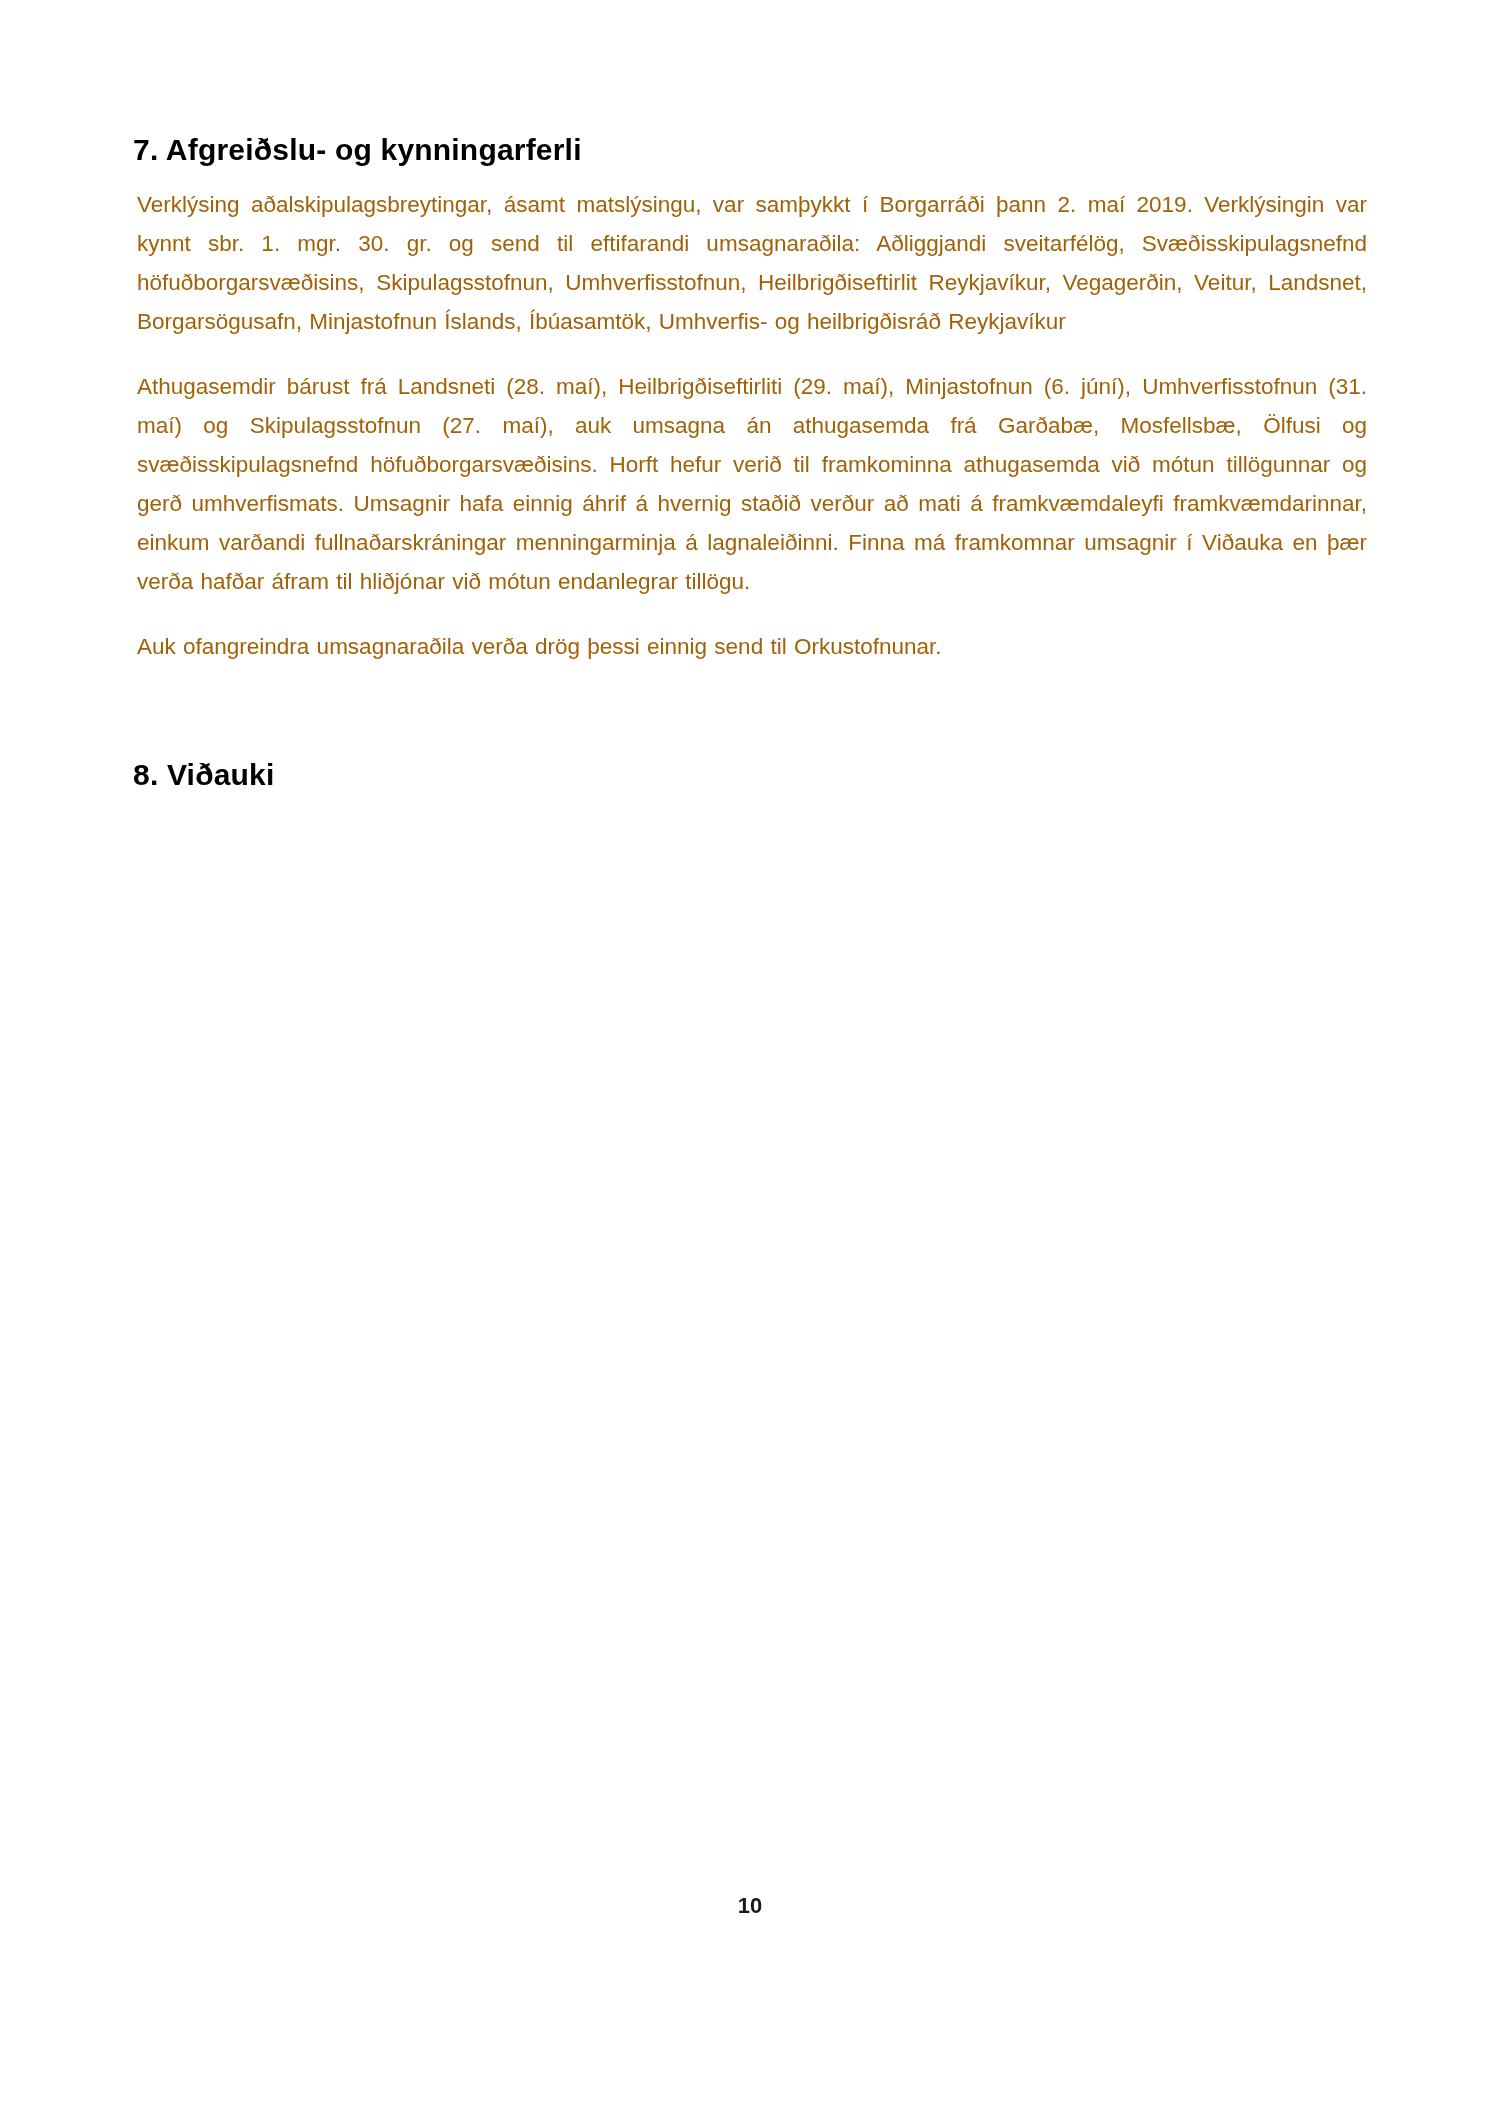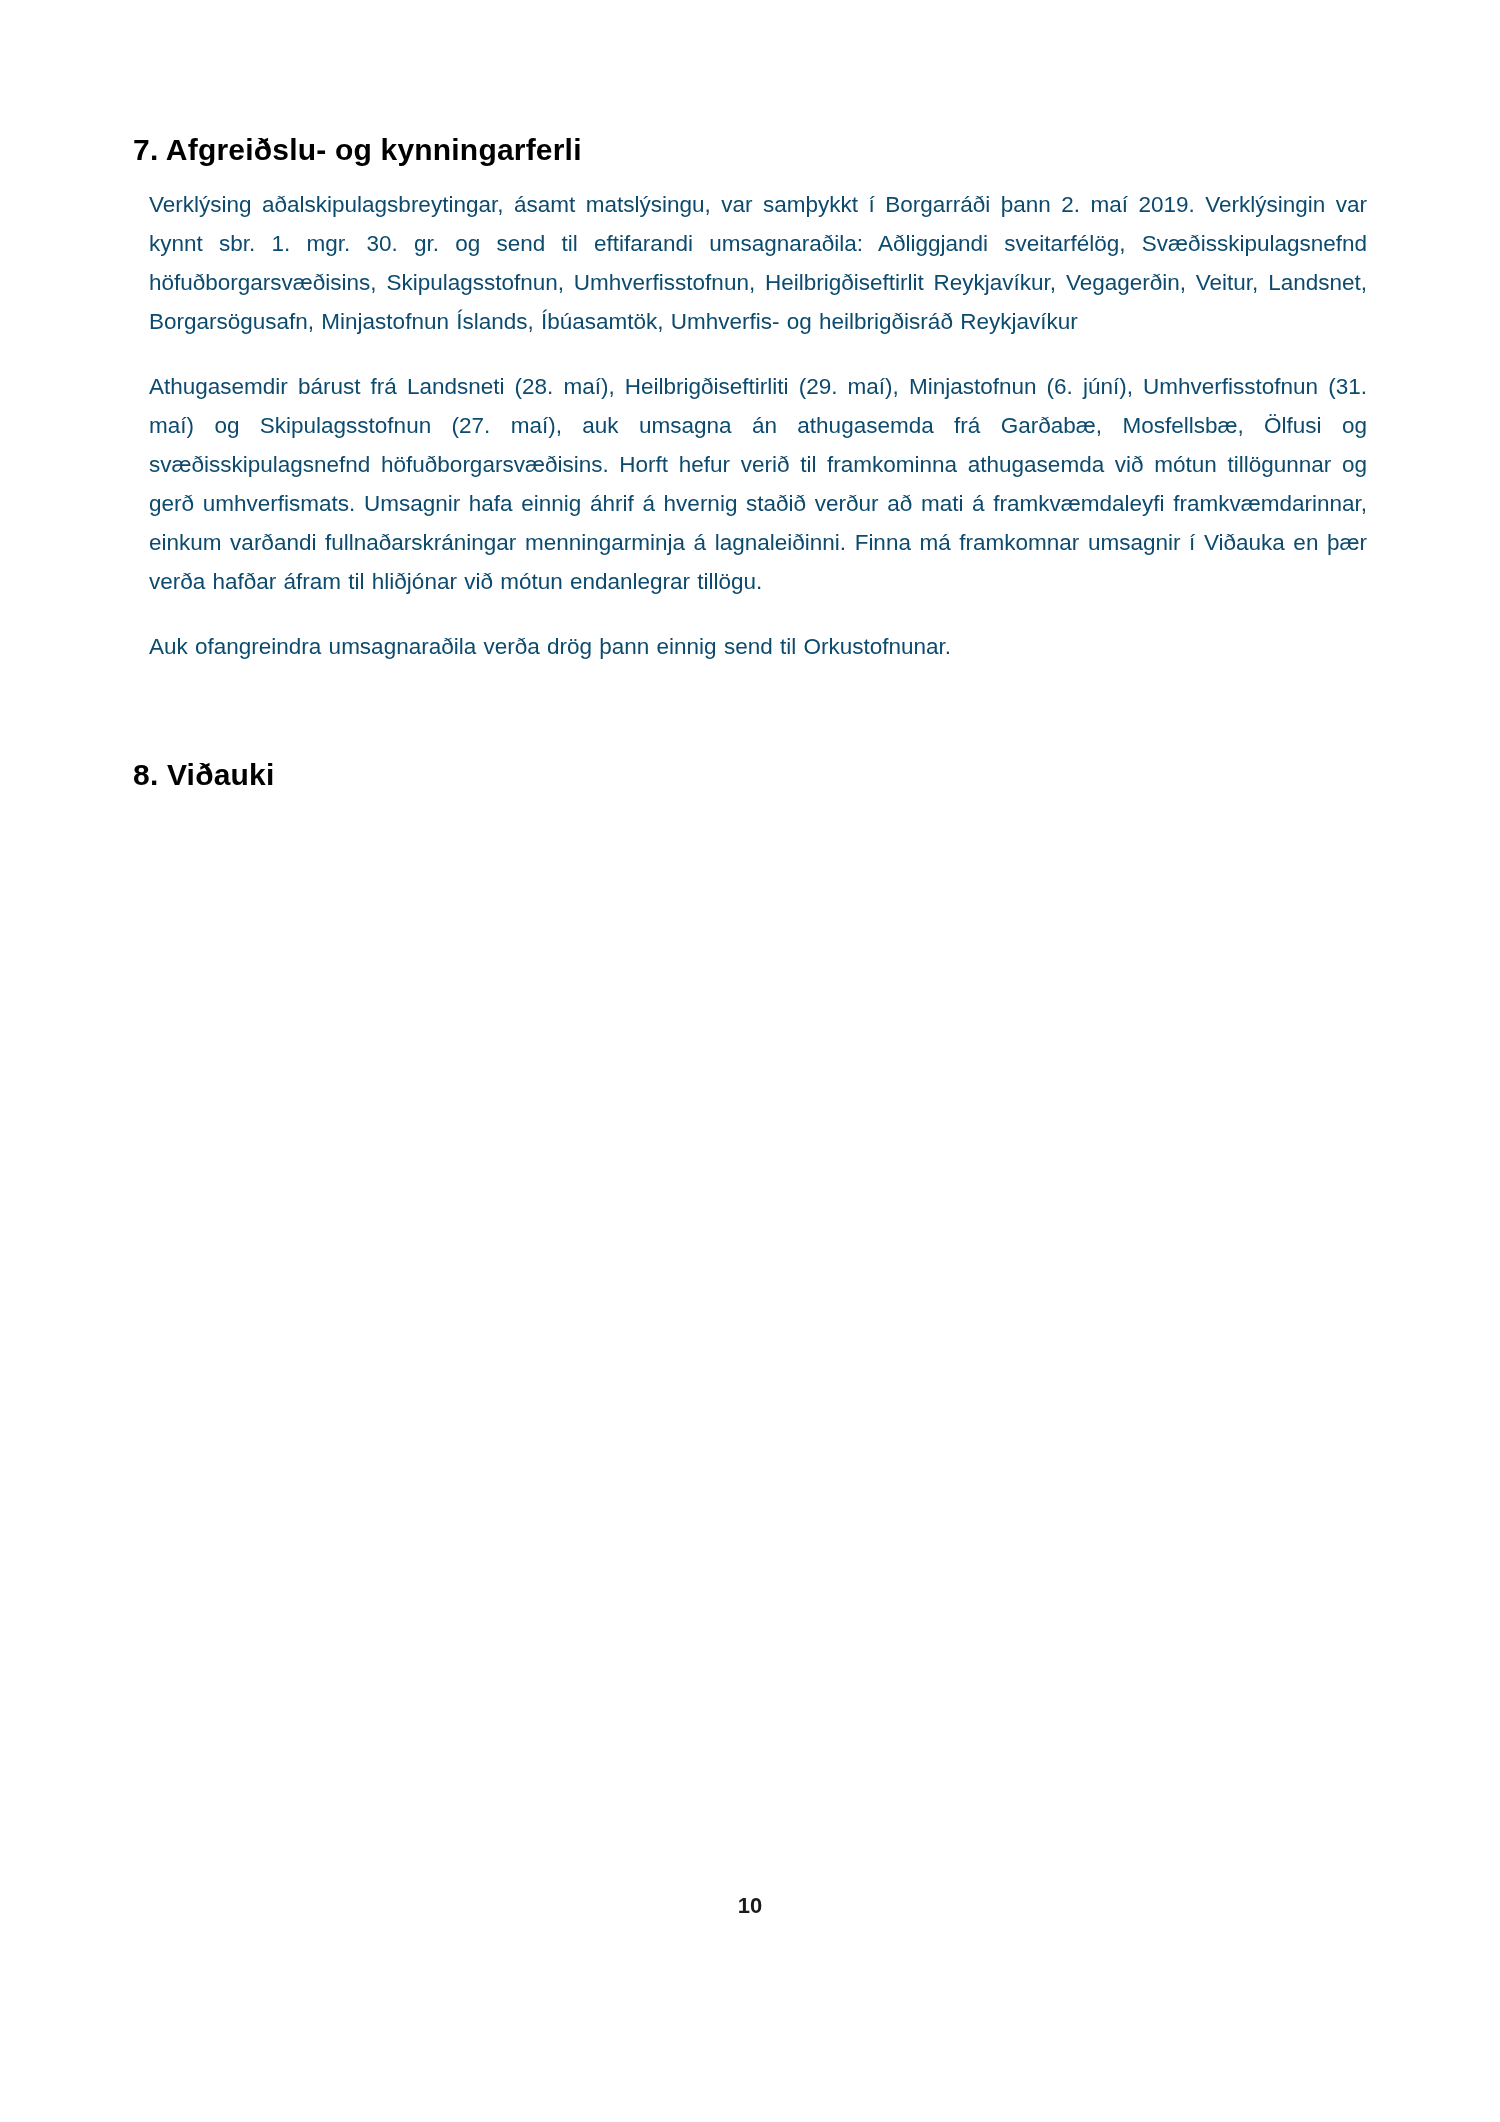--- a/index.html
+++ b/index.html
@@ -28,22 +28,22 @@
     font-size: 30px;
     font-weight: bold;
     color: #000000;
     margin: 0 0 18px 0;
     letter-spacing: 0.2px;
   }
   .para {
     font-size: 22.5px;
     line-height: 39px;
     text-align: justify;
-    margin: 0 0 26px 16px;
-    color: #0c4a6e;
+    margin: 0 0 26px 4px;
+    color: #a16207;
     word-spacing: 1px;
   }
   .para.last {
     text-align: left;
   }
   .section-gap {
     height: 66px;
   }
   .page-number {
     position: absolute;
@@ -60,21 +60,21 @@
 <body>
 
 <div class="page">
 
   <h2 class="section-heading">7. Afgreiðslu- og kynningarferli</h2>
 
   <p class="para">Verklýsing aðalskipulagsbreytingar, ásamt matslýsingu, var samþykkt í Borgarráði þann 2. maí 2019. Verklýsingin var kynnt sbr. 1. mgr. 30. gr. og send til eftifarandi umsagnaraðila: Aðliggjandi sveitarfélög, Svæðisskipulagsnefnd höfuðborgarsvæðisins, Skipulagsstofnun, Umhverfisstofnun, Heilbrigðiseftirlit Reykjavíkur, Vegagerðin, Veitur, Landsnet, Borgarsögusafn, Minjastofnun Íslands, Íbúasamtök, Umhverfis- og heilbrigðisráð Reykjavíkur</p>
 
   <p class="para">Athugasemdir bárust frá Landsneti (28. maí), Heilbrigðiseftirliti (29. maí), Minjastofnun (6. júní), Umhverfisstofnun (31. maí) og Skipulagsstofnun (27. maí), auk umsagna án athugasemda frá Garðabæ, Mosfellsbæ, Ölfusi og svæðisskipulagsnefnd höfuðborgarsvæðisins. Horft hefur verið til framkominna athugasemda við mótun tillögunnar og gerð umhverfismats. Umsagnir hafa einnig áhrif á hvernig staðið verður að mati á framkvæmdaleyfi framkvæmdarinnar, einkum varðandi fullnaðarskráningar menningarminja á lagnaleiðinni.  Finna má framkomnar  umsagnir í Viðauka  en þær verða hafðar áfram til hliðjónar við mótun endanlegrar tillögu.</p>
 
-  <p class="para last">Auk ofangreindra umsagnaraðila verða drög þann einnig send til Orkustofnunar.</p>
+  <p class="para last">Auk ofangreindra umsagnaraðila verða drög þessi einnig send til Orkustofnunar.</p>
 
   <div class="section-gap"></div>
 
   <h2 class="section-heading">8. Viðauki</h2>
 
   <div class="page-number">10</div>
 
 </div>
 
 </body></html>

